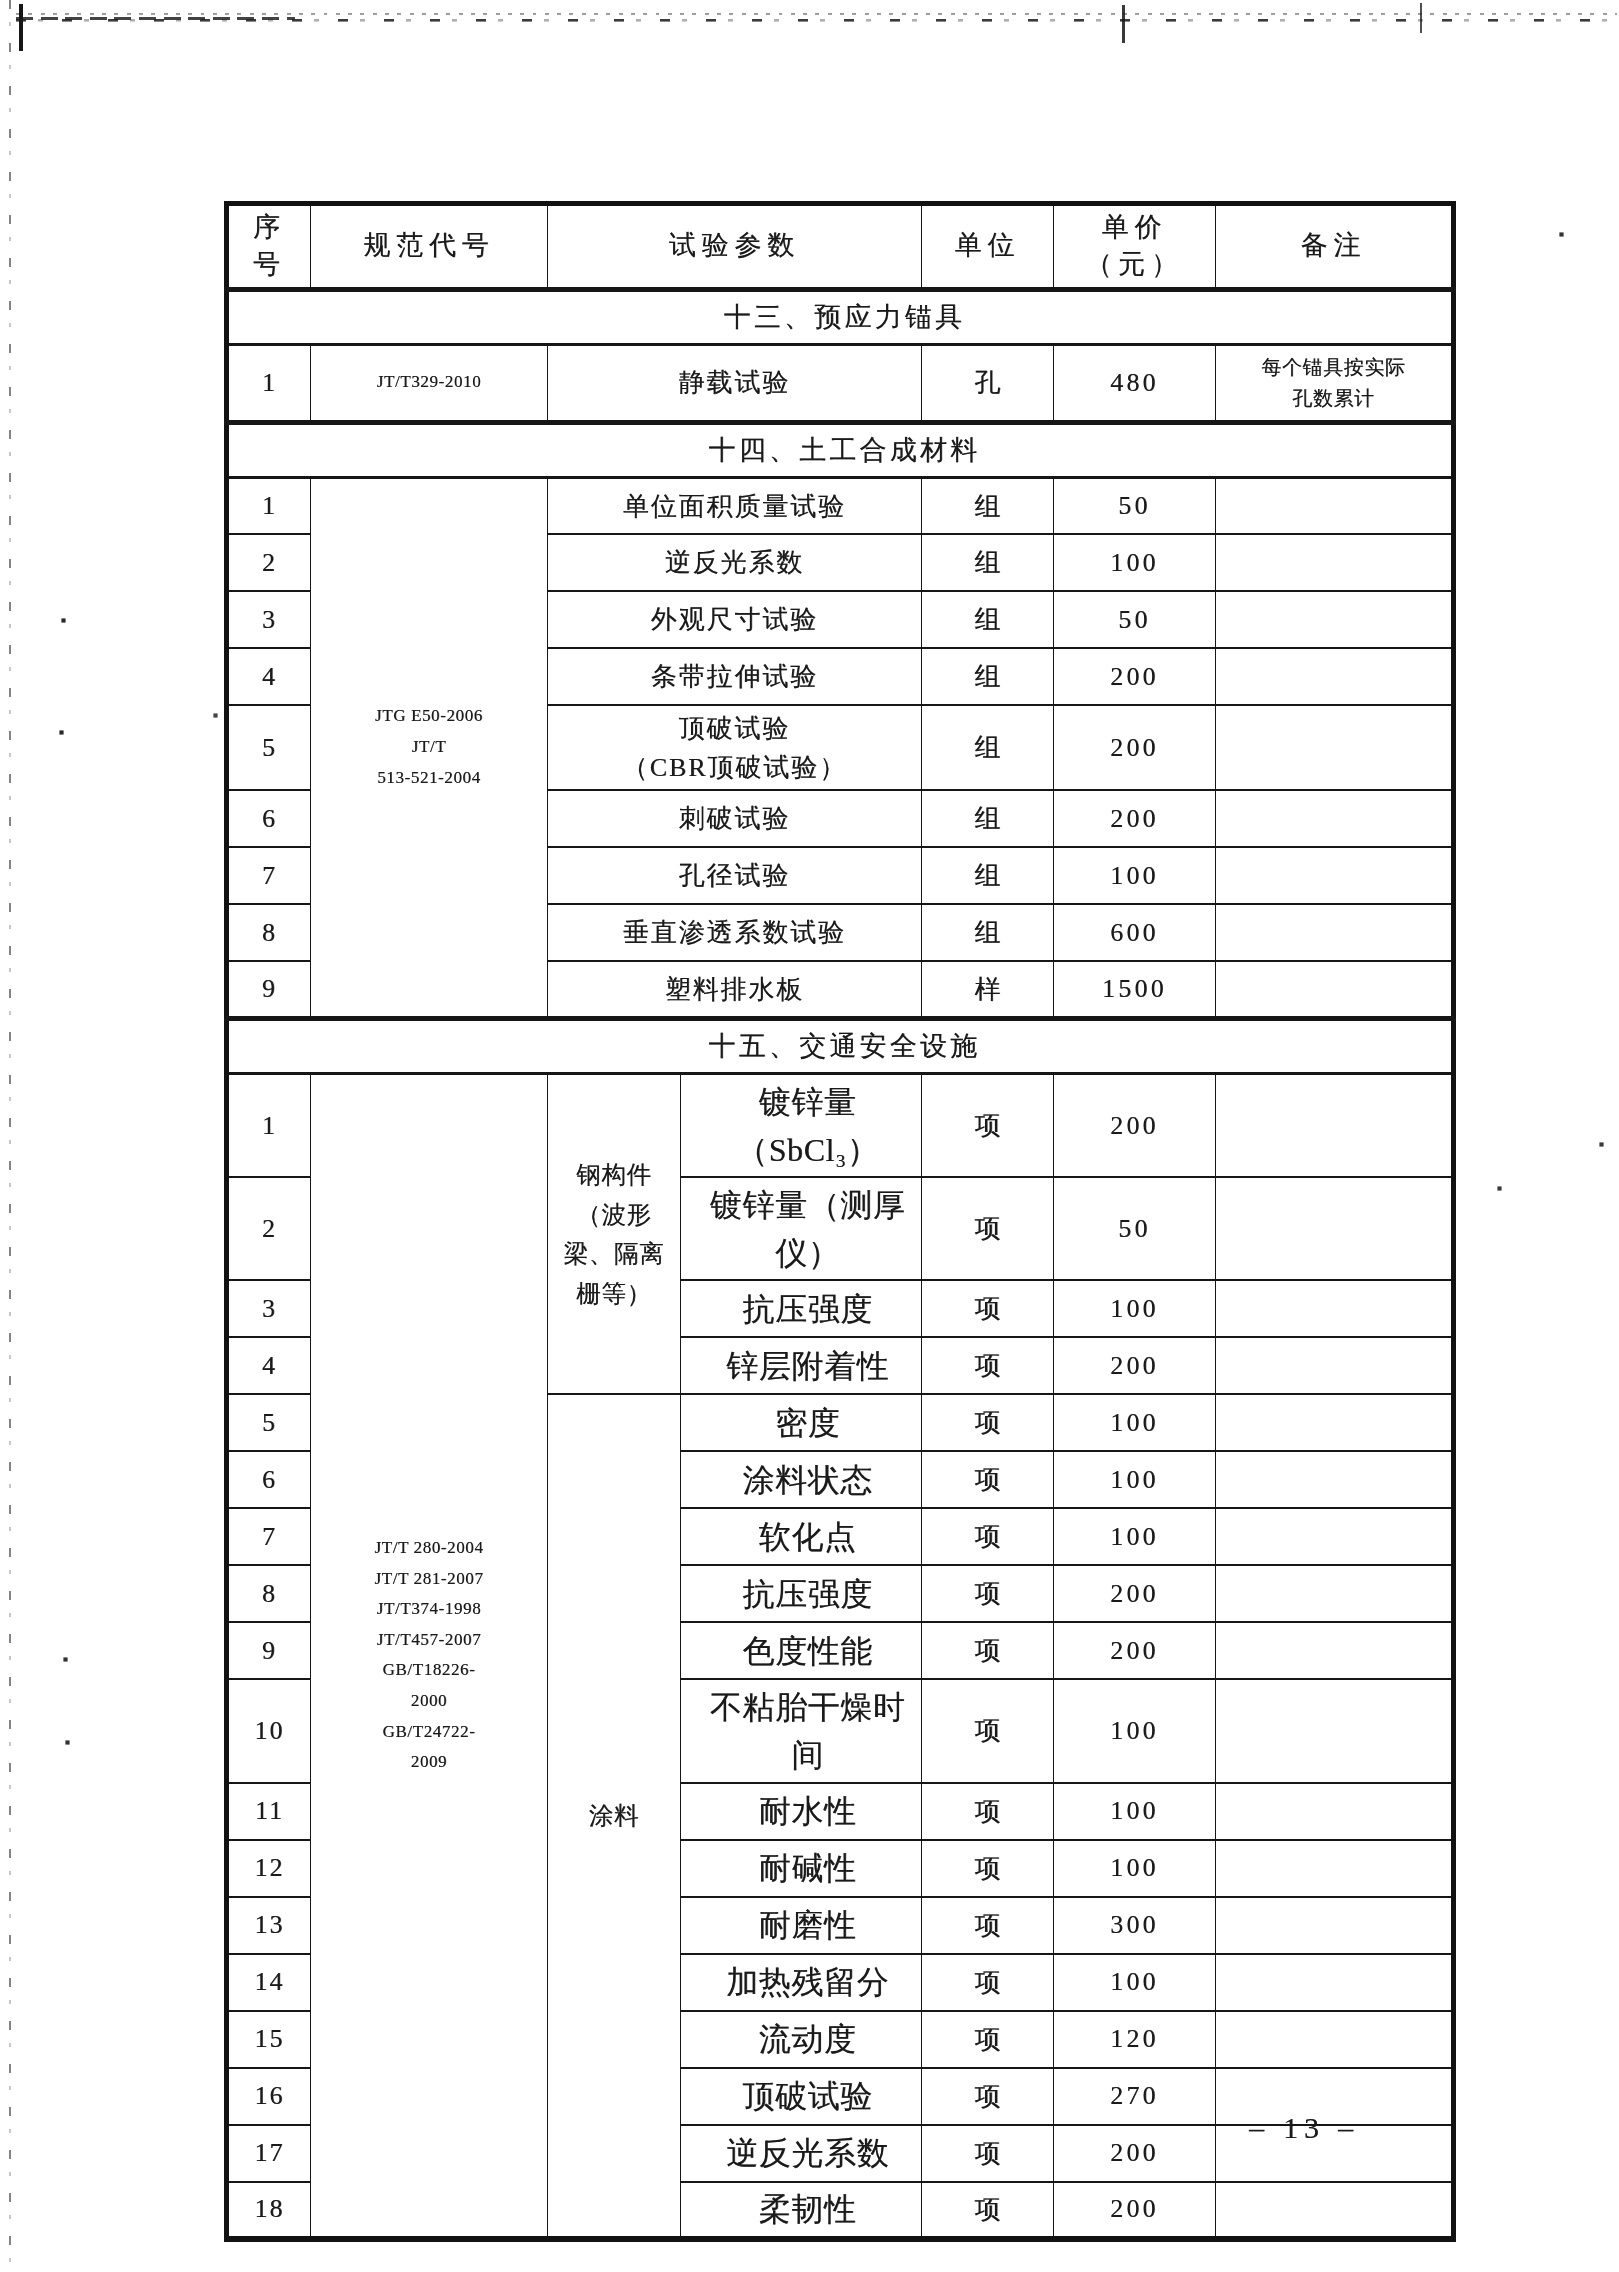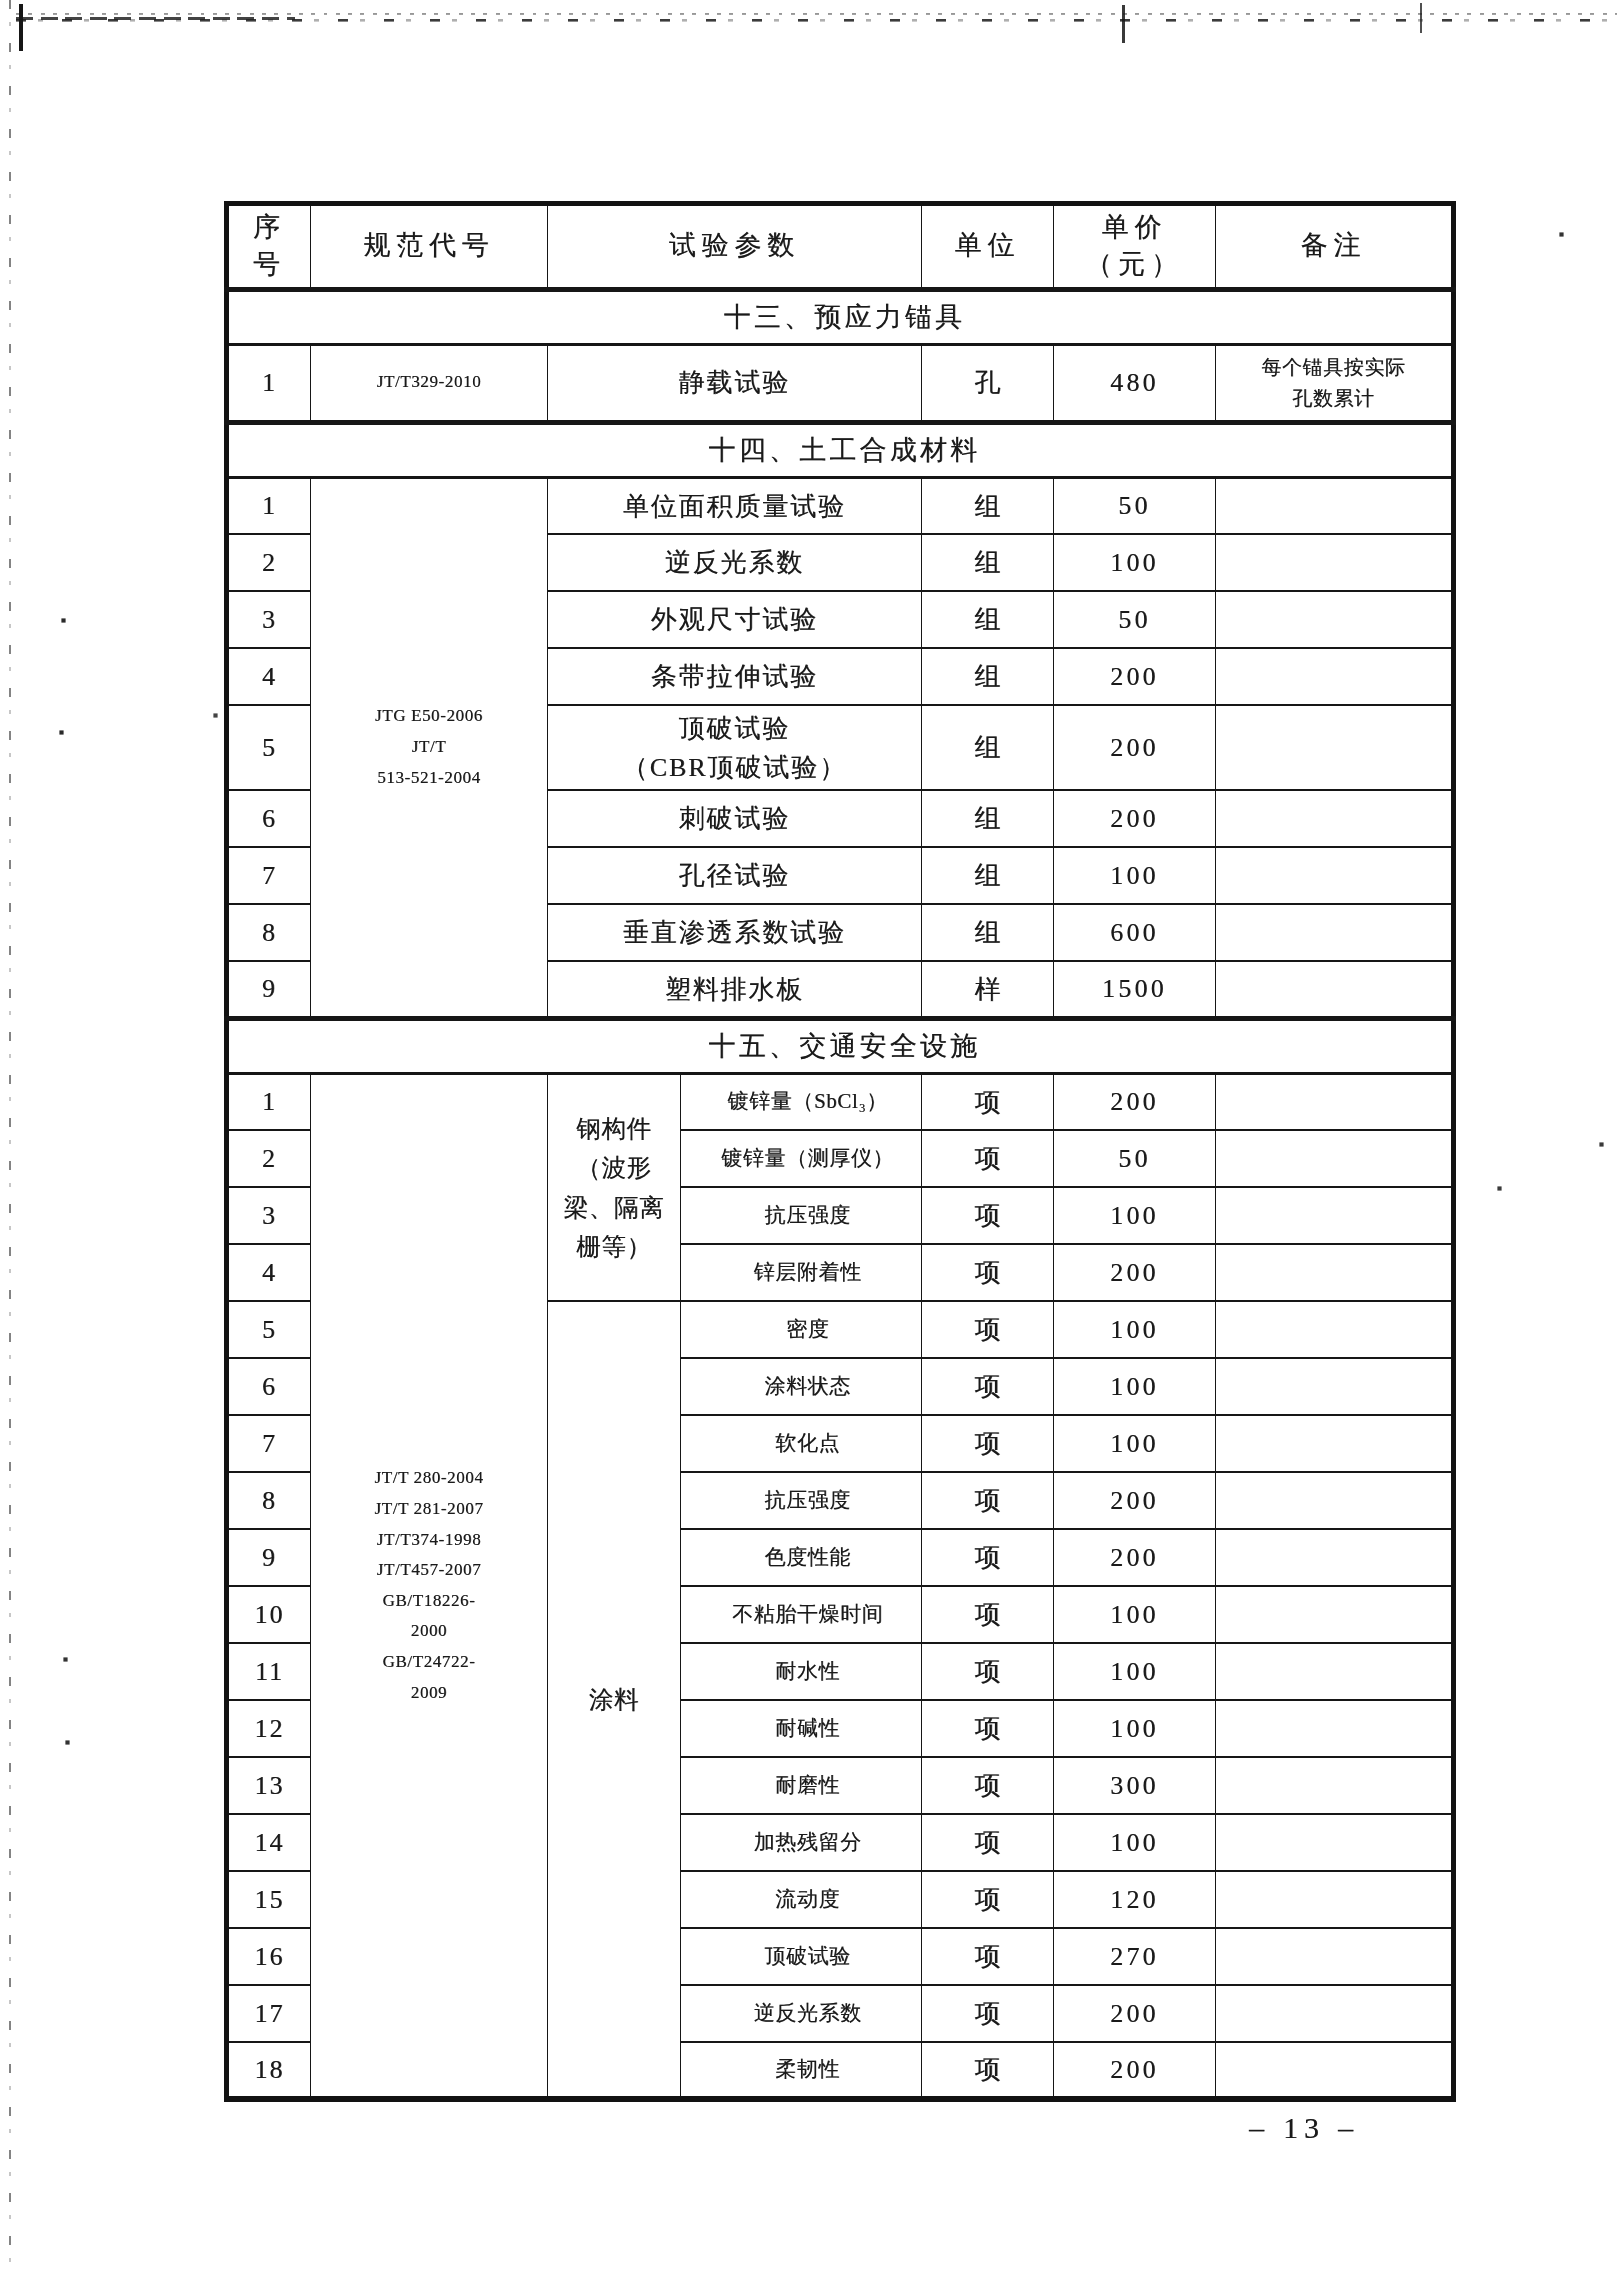--- a/index.html
+++ b/index.html
@@ -76,21 +76,21 @@
     border-bottom-width: 3.2px;
   }
   .sec-title-row td {
     font-size: 27px; text-align: center; padding-left: 15.5px;
     letter-spacing: 3.2px;
     border-top-width: 5.2px; border-bottom-width: 3.2px;
   }
   .cell-no    { font-size: 26px; letter-spacing: 1.9px; }
   .cell-code  { font-size: 17px; letter-spacing: 0.6px; line-height: 1.8; }
   .cell-param { font-size: 26px; letter-spacing: 1.9px; line-height: 1.5; }
-  .cell-param.narrow { font-size: 21px; letter-spacing: 0.6px; padding-left: 20px; }
+  .cell-param.narrow { font-size: 32px; letter-spacing: 0.6px; padding-left: 20px; }
   .cell-unit  { font-size: 26px; }
   .cell-price { font-size: 26px; letter-spacing: 3.2px; }
   .cell-note  { font-size: 20px; text-align: left; padding: 5.2px 10.4px; line-height: 1.55; letter-spacing: 0.6px; }
   .cell-group { font-size: 24.6px; letter-spacing: 0.6px; line-height: 1.6; padding: 2.6px 3.9px; }
 
   .page-number {
     position: absolute; left: 1249px; top: 2111px;
     font-size: 30px; letter-spacing: 5.8px;
     text-shadow: 0.4px 0.3px 0 rgba(20,20,20,0.6);
   }

